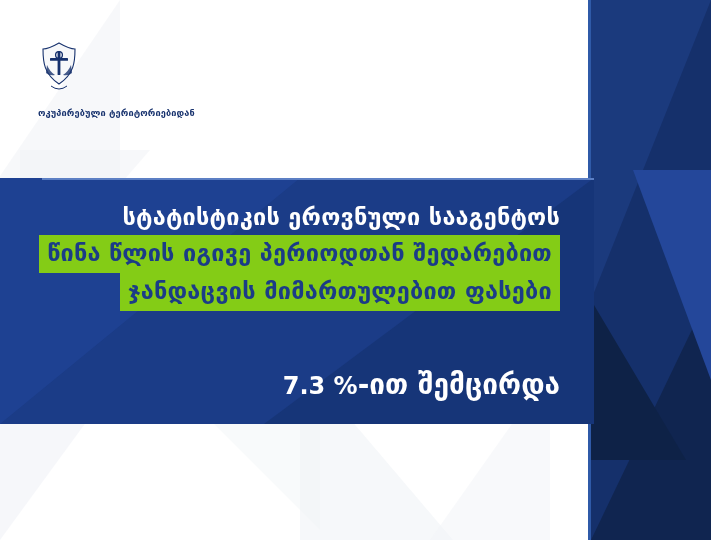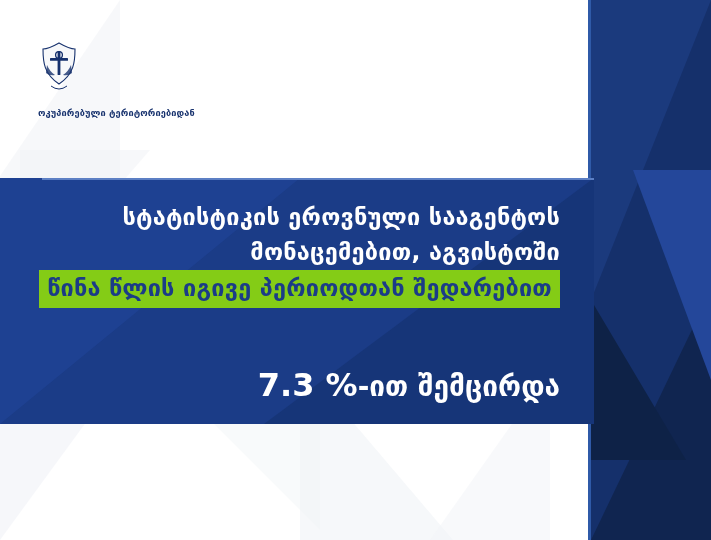--- a/index.html
+++ b/index.html
@@ -156,21 +156,21 @@
   .figure-line {
     position: absolute;
     right: 34px;
     top: 188px;
     color: #ffffff;
     font-size: 30px;
     font-weight: bold;
     white-space: nowrap;
   }
   .figure-line .num {
-    font-size: 32px;
+    font-size: 24px;
   }
   .figure-line .suffix {
     font-size: 28px;
     font-weight: bold;
   }
 
   
   .ministry {
     position: absolute;
     left: 38px;
@@ -252,24 +252,24 @@
   <div class="headline-block">
     <div class="hl-shade1"></div>
     <div class="hl-shade2"></div>
     <div class="hl-top-rule"></div>
 
     <div class="headline-text">
       <span class="line-wrap">
         <span class="line">სტატისტიკის ეროვნული სააგენტოს</span>
       </span>
       <span class="line-wrap">
-        <span class="line">მონაცემებით, აგვისტოში</span>
+        <span class="line hl-white">წინა წლის იგივე პერიოდთან შედარებით</span>
       </span>
       <span class="line-wrap">
-        <span class="line hl-white">წინა წლის იგივე პერიოდთან შედარებით</span>
+        <span class="line hl-white">ჯანდაცვის მიმართულებით ფასები</span>
       </span>
     </div>
 
     <div class="figure-line">
       <span class="num">7.3 %</span><span class="suffix">-ით შემცირდა</span>
     </div>
   </div>
 
   <div class="bottom-strip"></div>
 </div>

